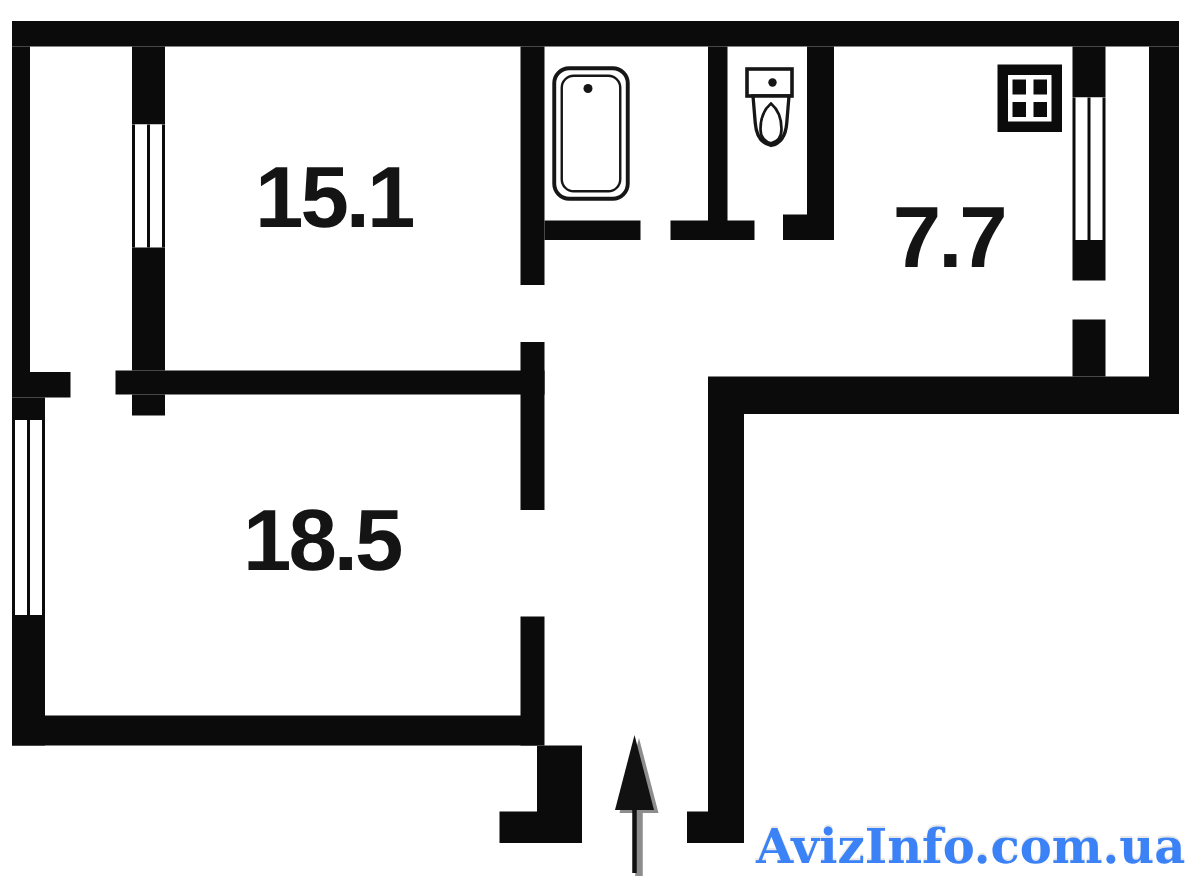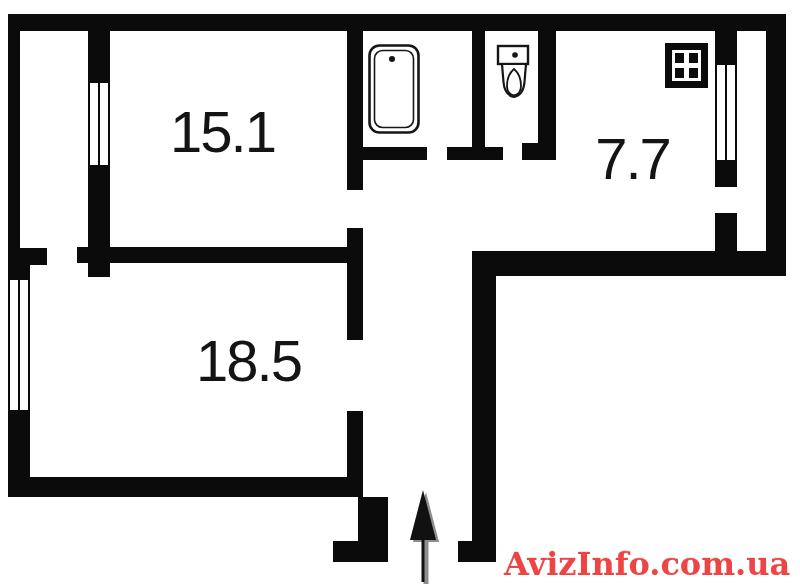--- a/index.html
+++ b/index.html
@@ -1,25 +1,25 @@
 <!DOCTYPE html>
 <html><head>
 <meta charset="utf-8">
 <style>
   html,body{margin:0;padding:0;background:#ffffff;}
   #plan{position:relative;width:800px;height:586px;background:#ffffff;overflow:hidden;
         font-family:"Liberation Sans", sans-serif;}
   .w{position:absolute;background:#0b0b0b;}
   .win{position:absolute;background:#ffffff;display:flex;flex-direction:row;justify-content:space-between;}
   .win span{display:block;width:2px;height:100%;background:#0b0b0b;}
-  .room-label{position:absolute;color:#141414;font-weight:normal;font-size:58px;
+  .room-label{position:absolute;color:#141414;font-weight:bold;font-size:58px;
               letter-spacing:-2px;text-align:center;line-height:1;}
   .fixture{position:absolute;}
   #watermark{position:absolute;left:504px;top:548px;font-family:"DejaVu Serif", serif;
-             font-weight:bold;font-size:32px;color:#ef4444;letter-spacing:0px;line-height:1;
+             font-weight:bold;font-size:32px;color:#3b82f6;letter-spacing:0px;line-height:1;
              text-shadow:0 -1px 0 #e8e8e8;}
   .stove{position:absolute;box-sizing:border-box;border:7px solid #0b0b0b;background:#fff;
          display:grid;grid-template-columns:1fr 1fr;grid-template-rows:1fr 1fr;gap:5px;padding:3px;}
   .stove i{background:#0b0b0b;display:block;}
 </style>
 </head>
 <body>
 
 <div id="plan">
 
@@ -86,21 +86,21 @@
   </svg>
 
   <div class="stove" style="left:665px;top:43px;width:43px;height:45px;">
     <i></i>
       <i></i>
       <i></i>
       <i></i>
   </div>
 
   <div class="room-label" style="left:150px;top:103px;width:145px;">15.1</div>
-  <div class="room-label" style="left:156px;top:332px;width:145px;text-align:right;">18.5</div>
+  <div class="room-label" style="left:142px;top:332px;width:145px;">18.5</div>
   <div class="room-label" style="left:570px;top:113px;width:125px;margin-top:17px;">7.7</div>
 
   <svg class="fixture" style="left:405px;top:485px;" width="42" height="101" viewBox="0 0 42 101">
     <polygon points="21,7 8,57 34,57" fill="#8d8d8d"></polygon>
     <line x1="21" y1="57" x2="21" y2="99" stroke="#8d8d8d" stroke-width="5"></line>
     <polygon points="18,5 5,55 31,55" fill="#111111"></polygon>
     <line x1="18" y1="55" x2="18" y2="97" stroke="#111111" stroke-width="3"></line>
   </svg>
 
   <div id="watermark">AvizInfo.com.ua</div>

